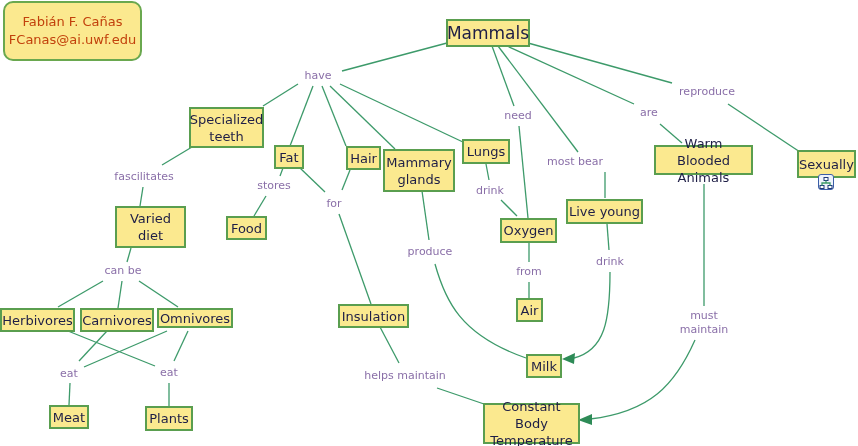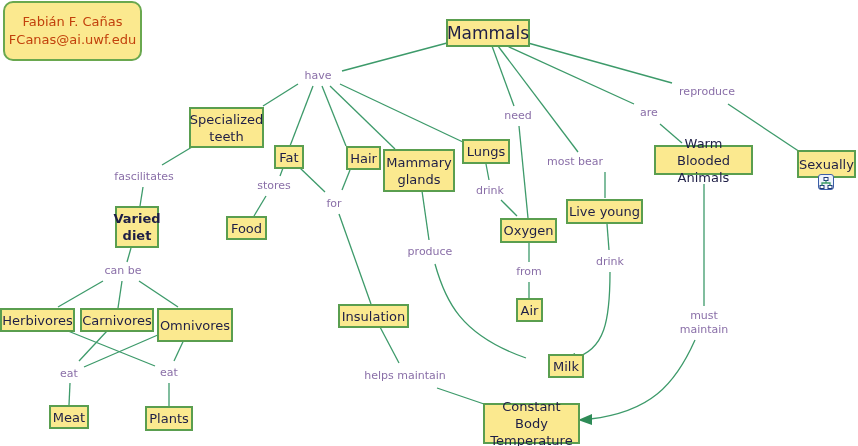--- a/index.html
+++ b/index.html
@@ -107,43 +107,43 @@
 <div class="concept" style="left:189px;top:107px;width:75px;height:41px;white-space:normal;">
     <span>Specialized teeth</span>
   </div>
 <div class="concept" style="left:274px;top:145px;width:30px;height:24px;">Fat</div>
 <div class="concept" style="left:346px;top:146px;width:35px;height:24px;">Hair</div>
 <div class="concept" style="left:383px;top:149px;width:72px;height:43px;white-space:normal;">
     <span>Mammary glands</span>
   </div>
 <div class="concept" style="left:462px;top:139px;width:48px;height:25px;">Lungs</div>
 <div class="concept" style="left:226px;top:216px;width:41px;height:24px;">Food</div>
-<div class="concept" style="left:115px;top:206px;width:44px;height:42px;white-space:normal;font-weight:bold;">
+<div class="concept" style="left:115px;top:206px;width:71px;height:42px;white-space:normal;">
     <span>Varied diet</span>
   </div>
 <div class="concept" style="left:500px;top:218px;width:57px;height:25px;">Oxygen</div>
 <div class="concept" style="left:516px;top:298px;width:27px;height:24px;">Air</div>
 <div class="concept" style="left:566px;top:199px;width:77px;height:25px;">Live young</div>
 <div class="concept" style="left:654px;top:145px;width:99px;height:30px;white-space:normal;">
     <span>Warm Blooded Animals</span>
   </div>
 <div class="concept" style="left:797px;top:150px;width:59px;height:28px;">Sexually</div>
 <div class="submap-icon" style="left:818px;top:174px;">
   <svg width="14" height="14" viewBox="0 0 14 14">
     <rect x="5" y="1.5" width="4" height="3" fill="#ffffff" stroke="#1e3a7a" stroke-width="1"></rect>
     <rect x="1" y="9.5" width="4" height="3" fill="#ffffff" stroke="#1e3a7a" stroke-width="1"></rect>
     <rect x="9" y="9.5" width="4" height="3" fill="#ffffff" stroke="#1e3a7a" stroke-width="1"></rect>
     <path d="M7 4.5 V7 M3 9.5 V7 H11 V9.5" stroke="#1e3a7a" stroke-width="1" fill="none"></path>
   </svg>
 </div>
 <div class="concept" style="left:338px;top:304px;width:71px;height:24px;">Insulation</div>
-<div class="concept" style="left:548px;top:354px;width:36px;height:24px;">Milk</div>
+<div class="concept" style="left:526px;top:354px;width:36px;height:24px;">Milk</div>
 <div class="concept" style="left:0px;top:308px;width:75px;height:24px;">Herbivores</div>
 <div class="concept" style="left:80px;top:308px;width:74px;height:24px;">Carnivores</div>
-<div class="concept" style="left:157px;top:308px;width:76px;height:34px;">Omnivores</div>
+<div class="concept" style="left:157px;top:308px;width:76px;height:20px;">Omnivores</div>
 <div class="concept" style="left:49px;top:405px;width:40px;height:24px;">Meat</div>
 <div class="concept" style="left:145px;top:406px;width:48px;height:25px;">Plants</div>
 <div class="concept" style="left:483px;top:403px;width:97px;height:41px;white-space:normal;">
     <span>Constant Body Temperature</span>
   </div>
 
 <div class="link" style="left:318px;top:76px;">have</div>
 <div class="link" style="left:518px;top:116px;">need</div>
 <div class="link" style="left:575px;top:162px;">most bear</div>
 <div class="link" style="left:649px;top:113px;">are</div>

